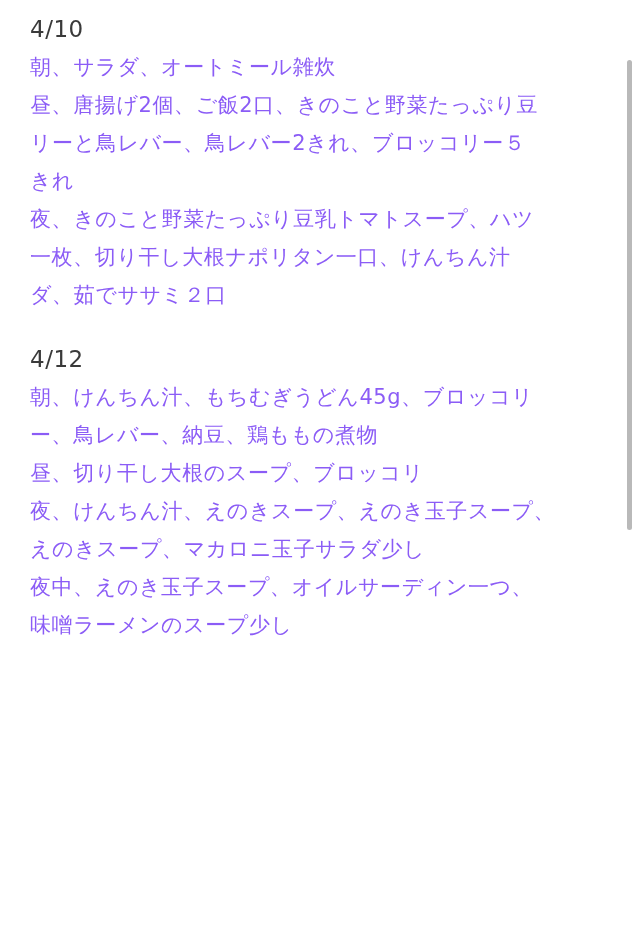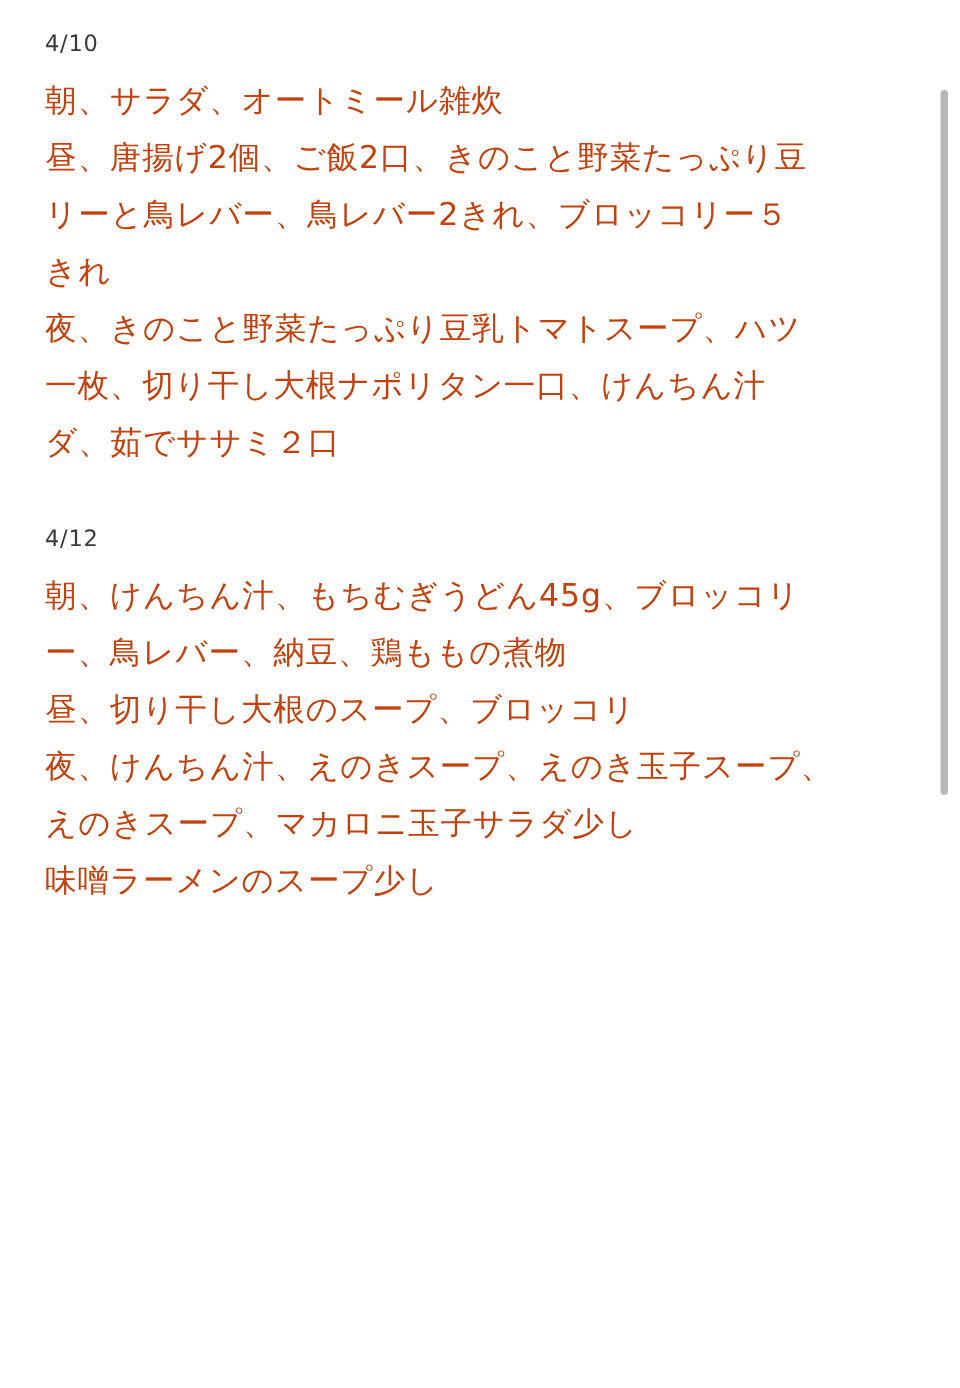--- a/index.html
+++ b/index.html
@@ -22,29 +22,29 @@
     padding: 10px 36px 0 30px;
     position: relative;
   }
   .entry {
     margin-bottom: 26px;
   }
   .entry:last-child {
     margin-bottom: 0;
   }
   .date {
-    font-size: 15px;
+    font-size: 23px;
     line-height: 38px;
     color: #3a3a3a;
     letter-spacing: 0.5px;
   }
   .line {
     font-size: 21px;
     line-height: 38px;
-    color: #c2410c;
+    color: #8b5cf6;
     letter-spacing: 0.6px;
     word-break: break-all;
   }
   .scrollbar-track {
     position: absolute;
     top: 0;
     right: 4px;
     width: 5px;
     height: 925px;
     background: transparent;
@@ -76,20 +76,21 @@
   </div>
 
 
   <div class="entry">
     <div class="date">4/12</div>
     <div class="line">朝、けんちん汁、もちむぎうどん45g、ブロッコリ</div>
     <div class="line">ー、鳥レバー、納豆、鶏ももの煮物</div>
     <div class="line">昼、切り干し大根のスープ、ブロッコリ</div>
     <div class="line">夜、けんちん汁、えのきスープ、えのき玉子スープ、</div>
     <div class="line">えのきスープ、マカロニ玉子サラダ少し</div>
+    <div class="line">夜中、えのき玉子スープ、オイルサーディン一つ、</div>
     <div class="line">味噌ラーメンのスープ少し</div>
   </div>
 
   <div class="scrollbar-track">
     <div class="scrollbar-thumb"></div>
   </div>
 
 </div>
 
 </body></html>

